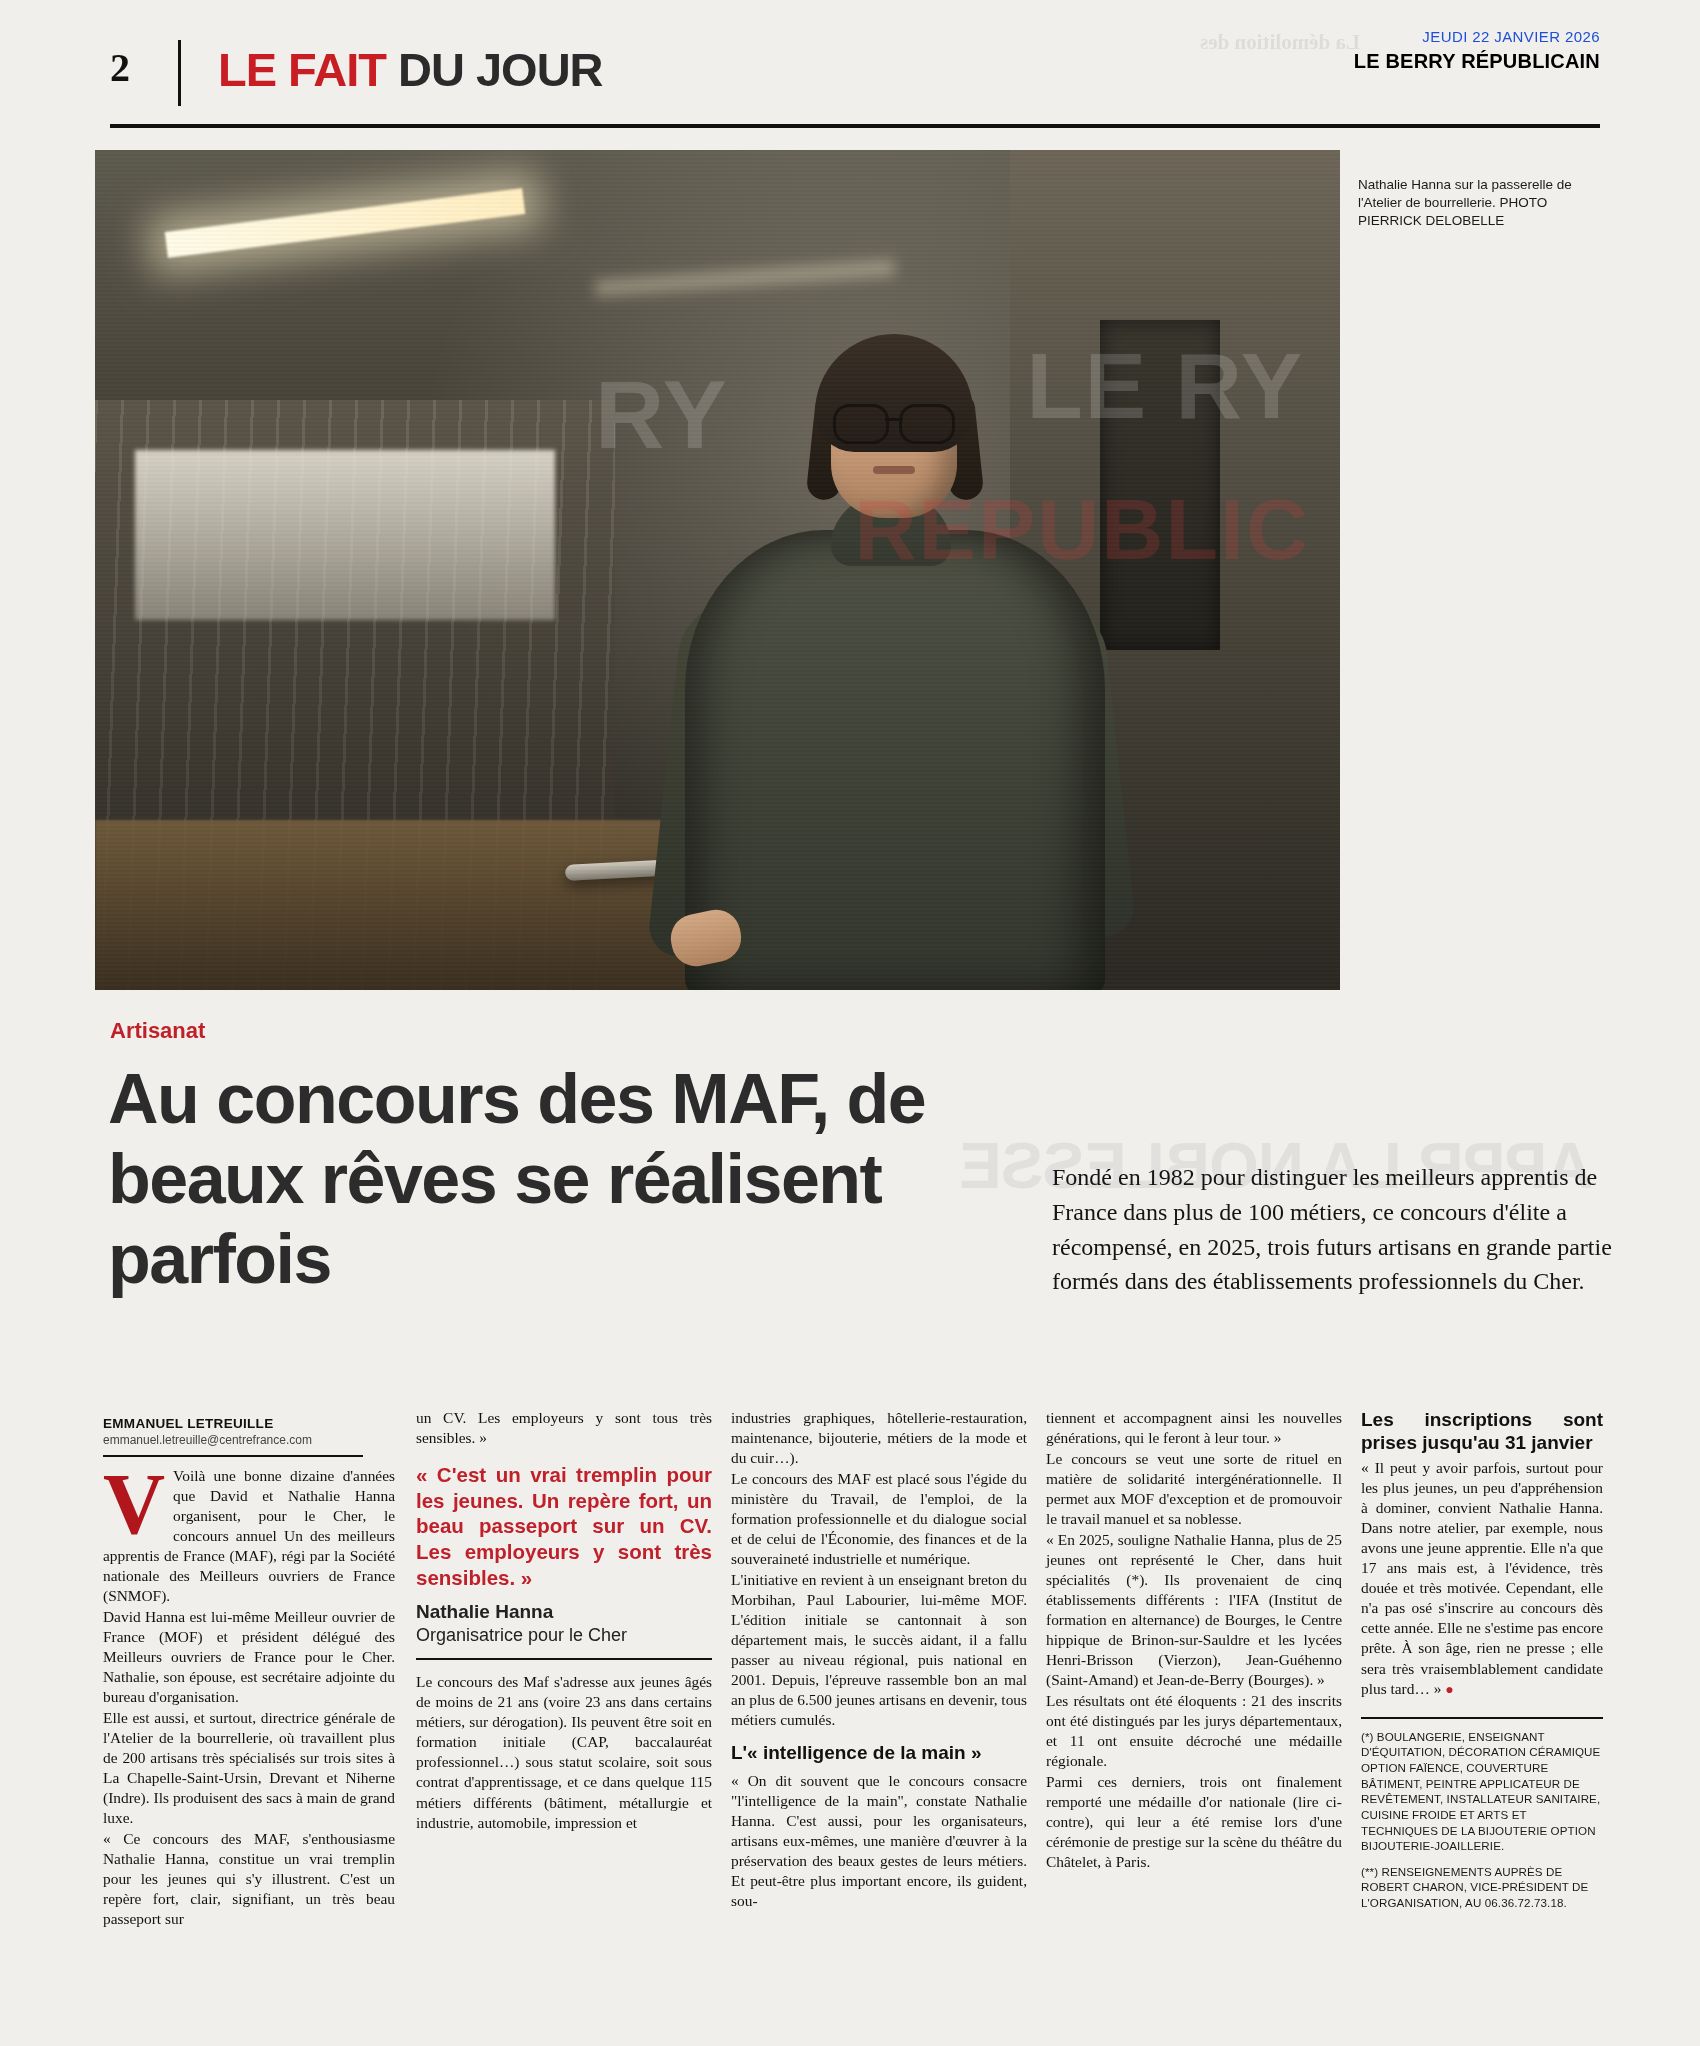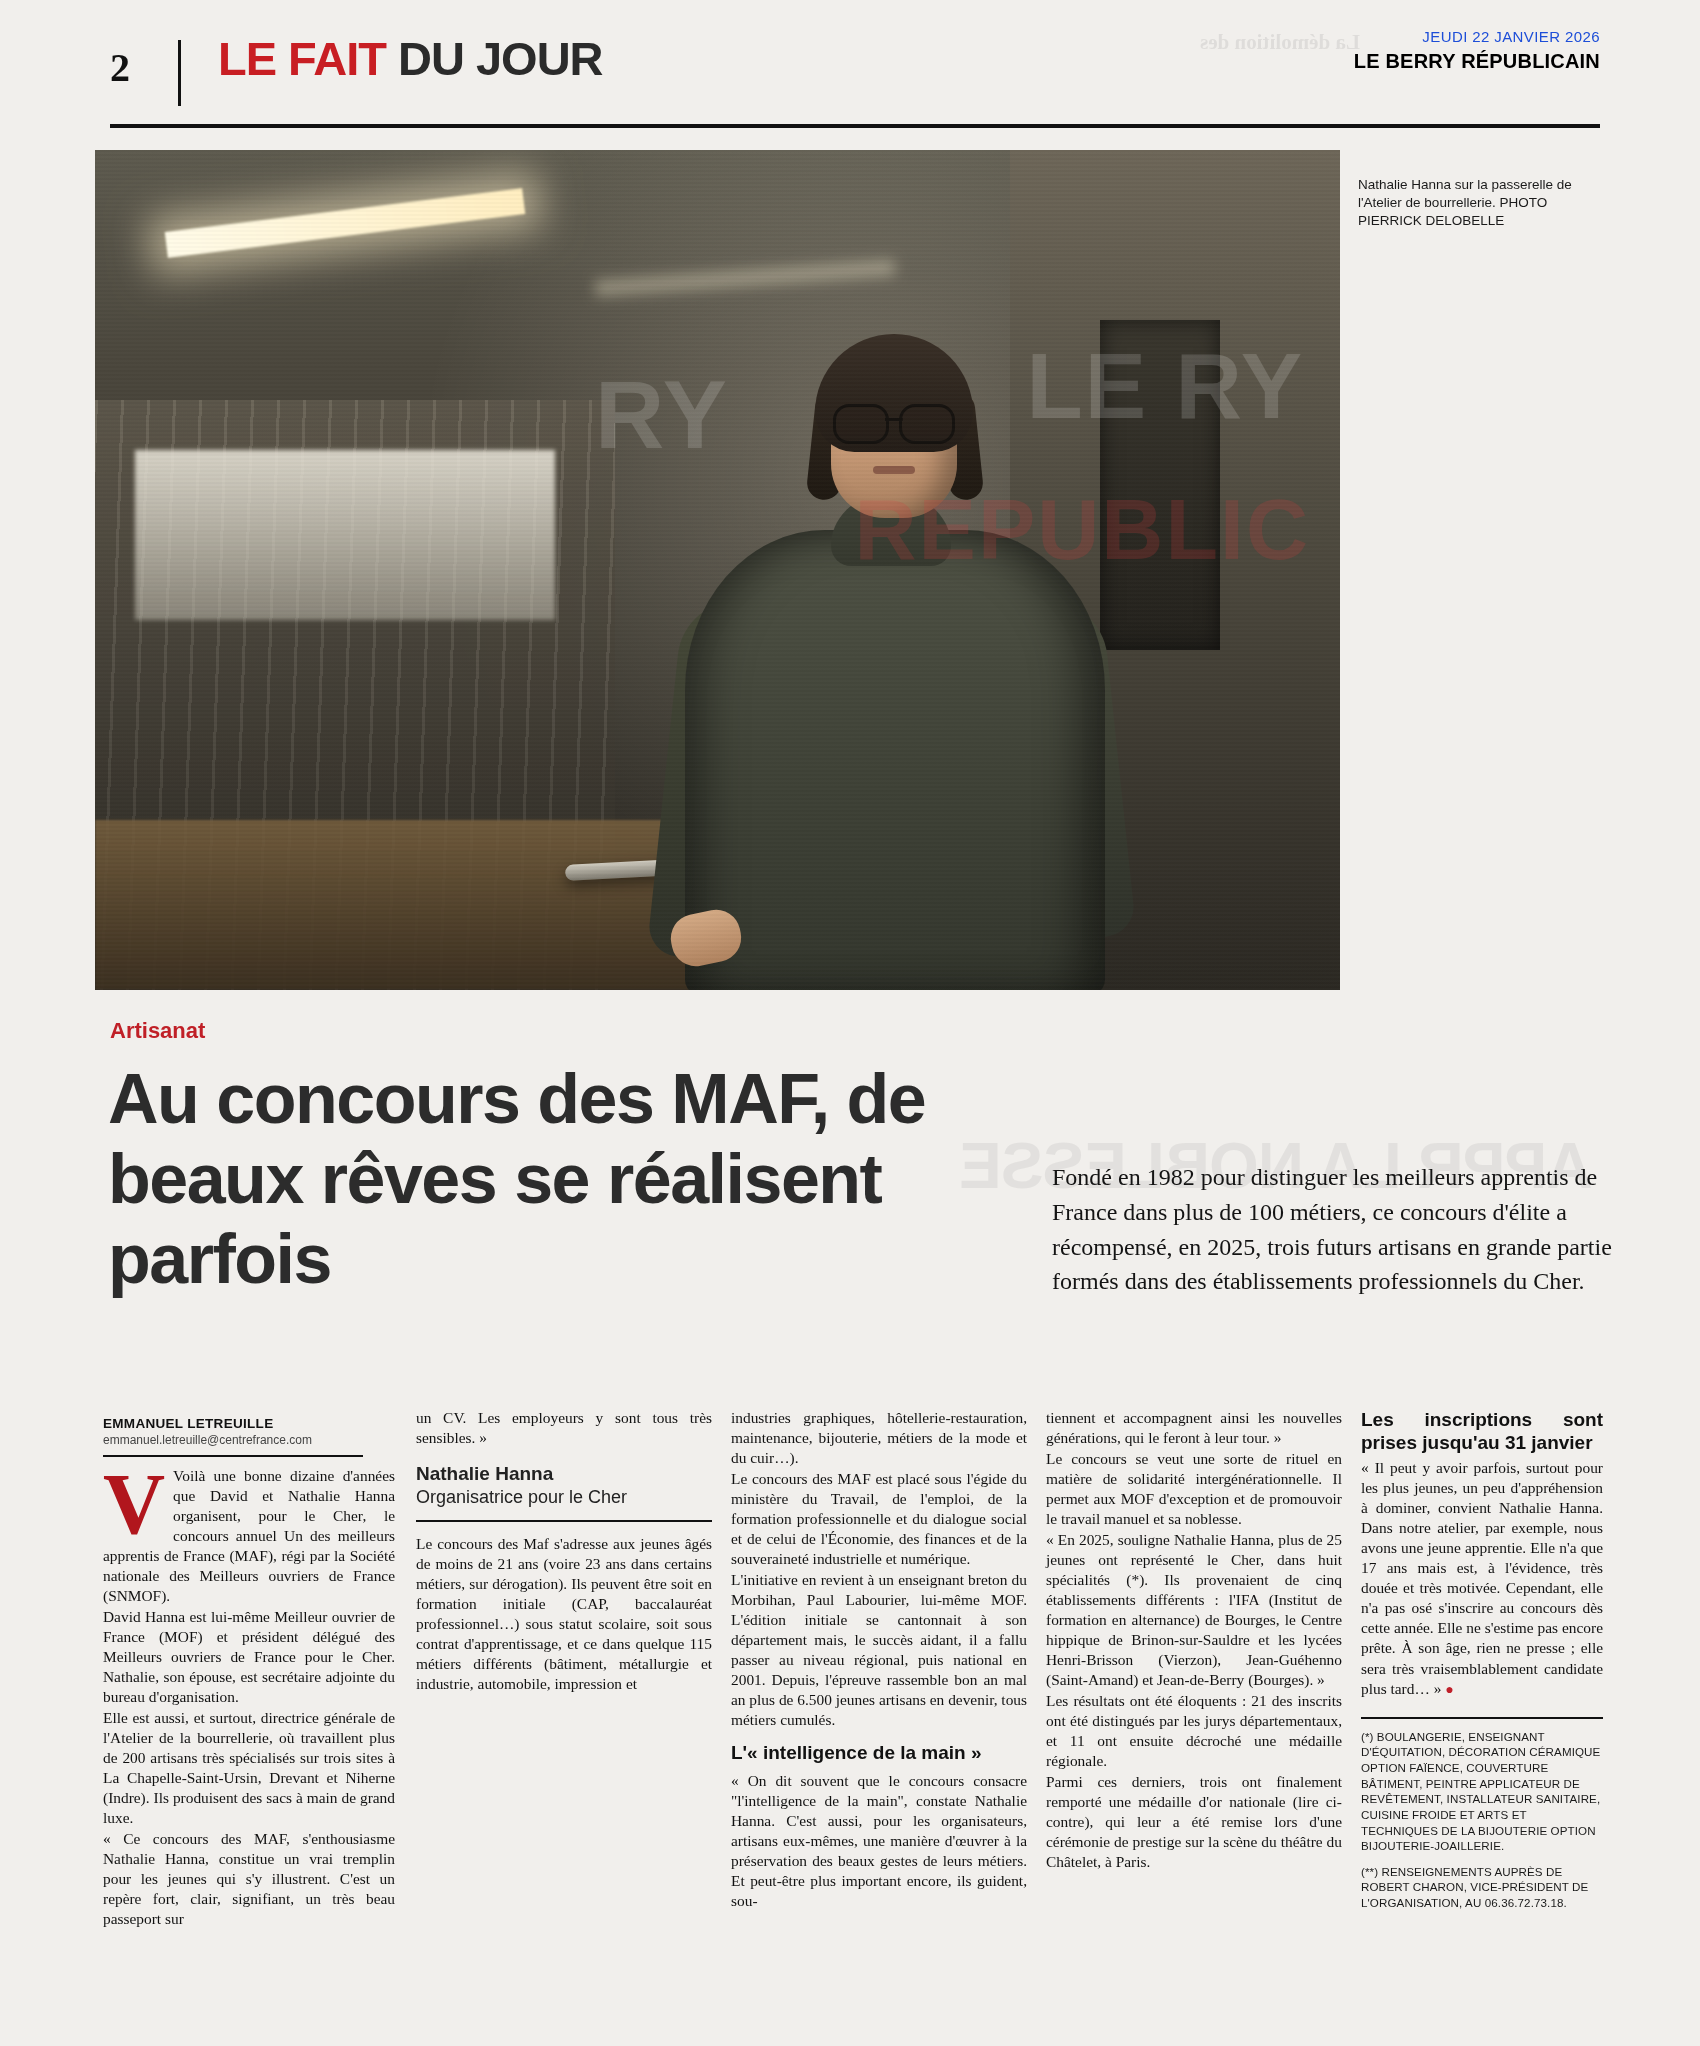--- a/index.html
+++ b/index.html
@@ -45,21 +45,21 @@
     position:absolute;left:110px;top:22px;width:1490px;height:86px;
   }
   .folio{
     position:absolute;left:0;top:22px;
     font-family:"Liberation Serif",serif;font-weight:bold;font-size:40px;color:#111;
   }
   .vrule{
     position:absolute;left:68px;top:18px;width:3px;height:66px;background:#111;
   }
   .rubric{
-    position:absolute;left:108px;top:9px;
+    position:absolute;left:108px;top:20px;
     font-family:"Liberation Sans",sans-serif;font-weight:bold;
     font-size:47px;letter-spacing:-1px;
   }
   .rubric .red{color:#c81e23;}
   .rubric .blk{color:#2b2b2b;font-weight:bold;}
   .dateline{
     position:absolute;right:0;top:6px;text-align:right;
     font-family:"Liberation Sans",sans-serif;
   }
   .dateline .d1{font-size:15px;letter-spacing:.4px;color:#1d4ed8;}
@@ -389,20 +389,21 @@
       <div class="col c1">
         <p><span class="dropcap">V</span><span>Voilà une bonne dizaine d'années que David et Nathalie Hanna organisent, pour le Cher, le concours annuel Un des meilleurs apprentis de France (MAF), régi par la Société nationale des Meilleurs ouvriers de France (SNMOF).</span></p>
         <p>David Hanna est lui-même Meilleur ouvrier de France (MOF) et président délégué des Meilleurs ouvriers de France pour le Cher. Nathalie, son épouse, est secrétaire adjointe du bureau d'organisation.</p>
         <p>Elle est aussi, et surtout, directrice générale de l'Atelier de la bourrellerie, où travaillent plus de 200 artisans très spécialisés sur trois sites à La Chapelle-Saint-Ursin, Drevant et Niherne (Indre). Ils produisent des sacs à main de grand luxe.</p>
         <p>« Ce concours des MAF, s'enthousiasme Nathalie Hanna, constitue un vrai tremplin pour les jeunes qui s'y illustrent. C'est un repère fort, clair, signifiant, un très beau passeport sur</p>
       </div>
 
       <div class="col c2">
         <p>un CV. Les employeurs y sont tous très sensibles. »</p>
         <div class="pull">
+          <div class="q">« C'est un vrai tremplin pour les jeunes. Un repère fort, un beau passeport sur un CV. Les employeurs y sont très sensibles. »</div>
           <div class="who">Nathalie Hanna</div>
           <div class="role">Organisatrice pour le Cher</div>
           <div class="sep"></div>
         </div>
         <p>Le concours des Maf s'adresse aux jeunes âgés de moins de 21 ans (voire 23 ans dans certains métiers, sur dérogation). Ils peuvent être soit en formation initiale (CAP, baccalauréat professionnel…) sous statut scolaire, soit sous contrat d'apprentissage, et ce dans quelque 115 métiers différents (bâtiment, métallurgie et industrie, automobile, impression et</p>
       </div>
 
       <div class="col c3">
         <p>industries graphiques, hôtellerie-restauration, maintenance, bijouterie, métiers de la mode et du cuir…).</p>
         <p>Le concours des MAF est placé sous l'égide du ministère du Travail, de l'emploi, de la formation professionnelle et du dialogue social et de celui de l'Économie, des finances et de la souveraineté industrielle et numérique.</p>

